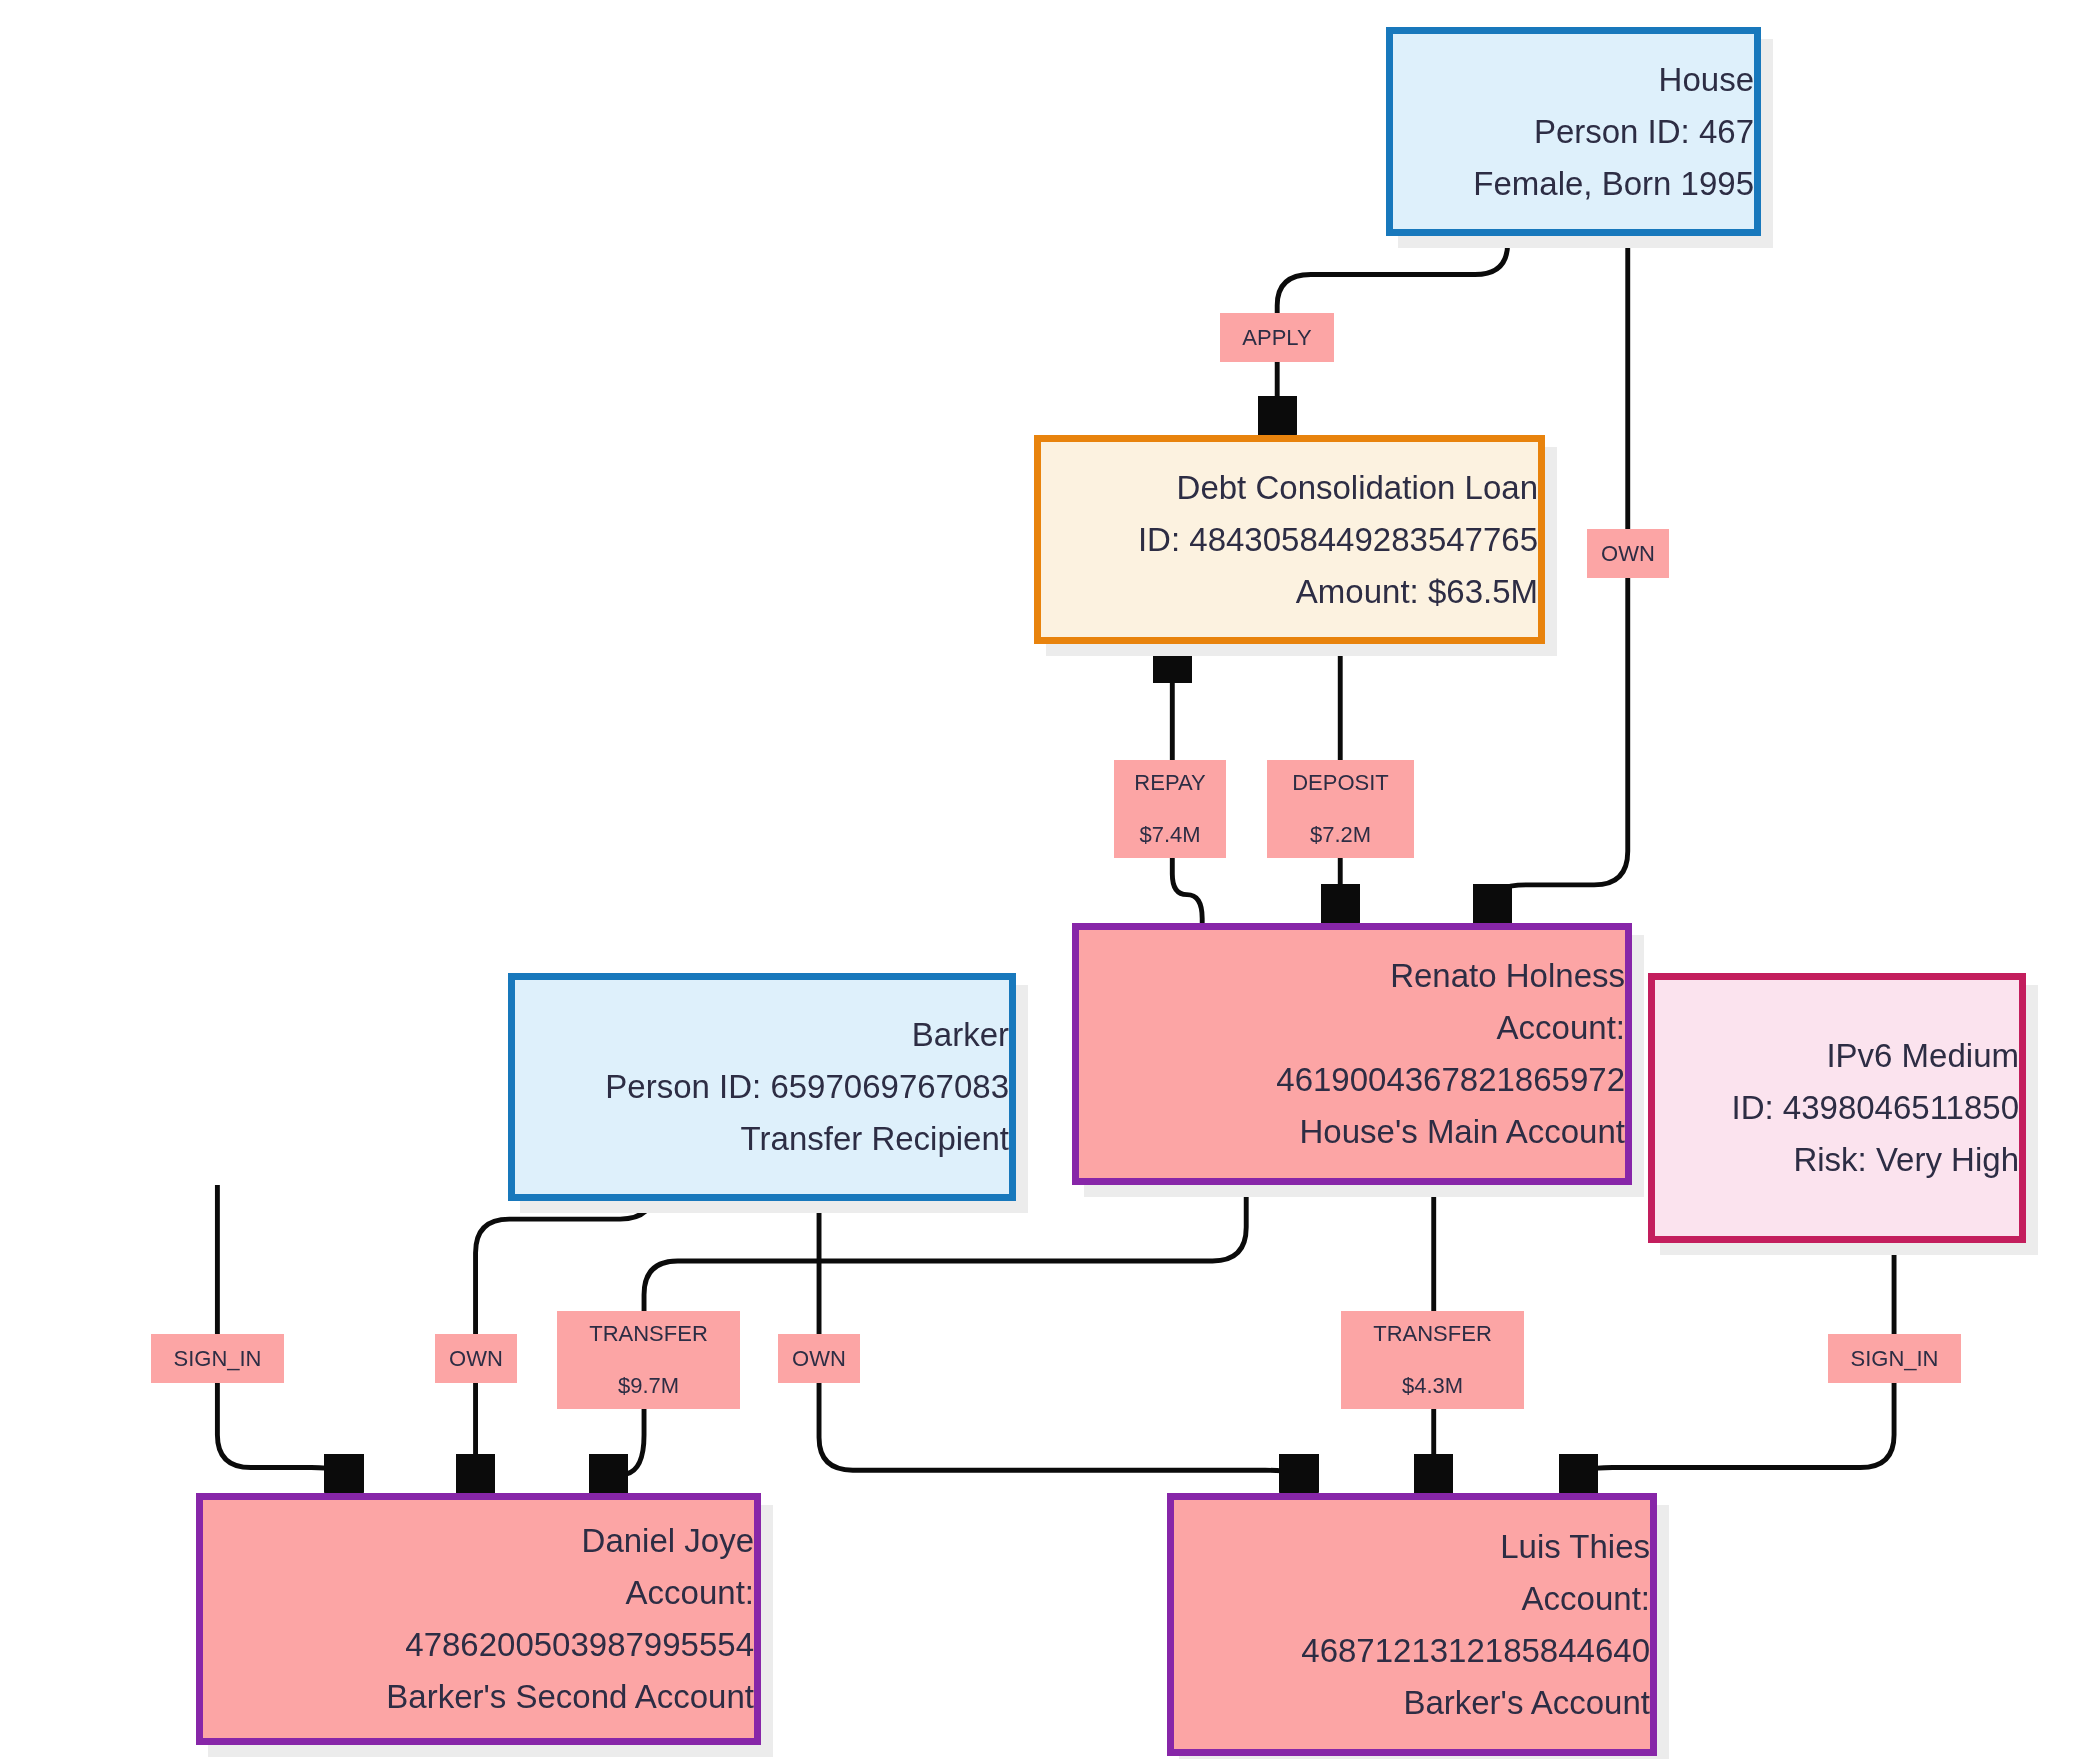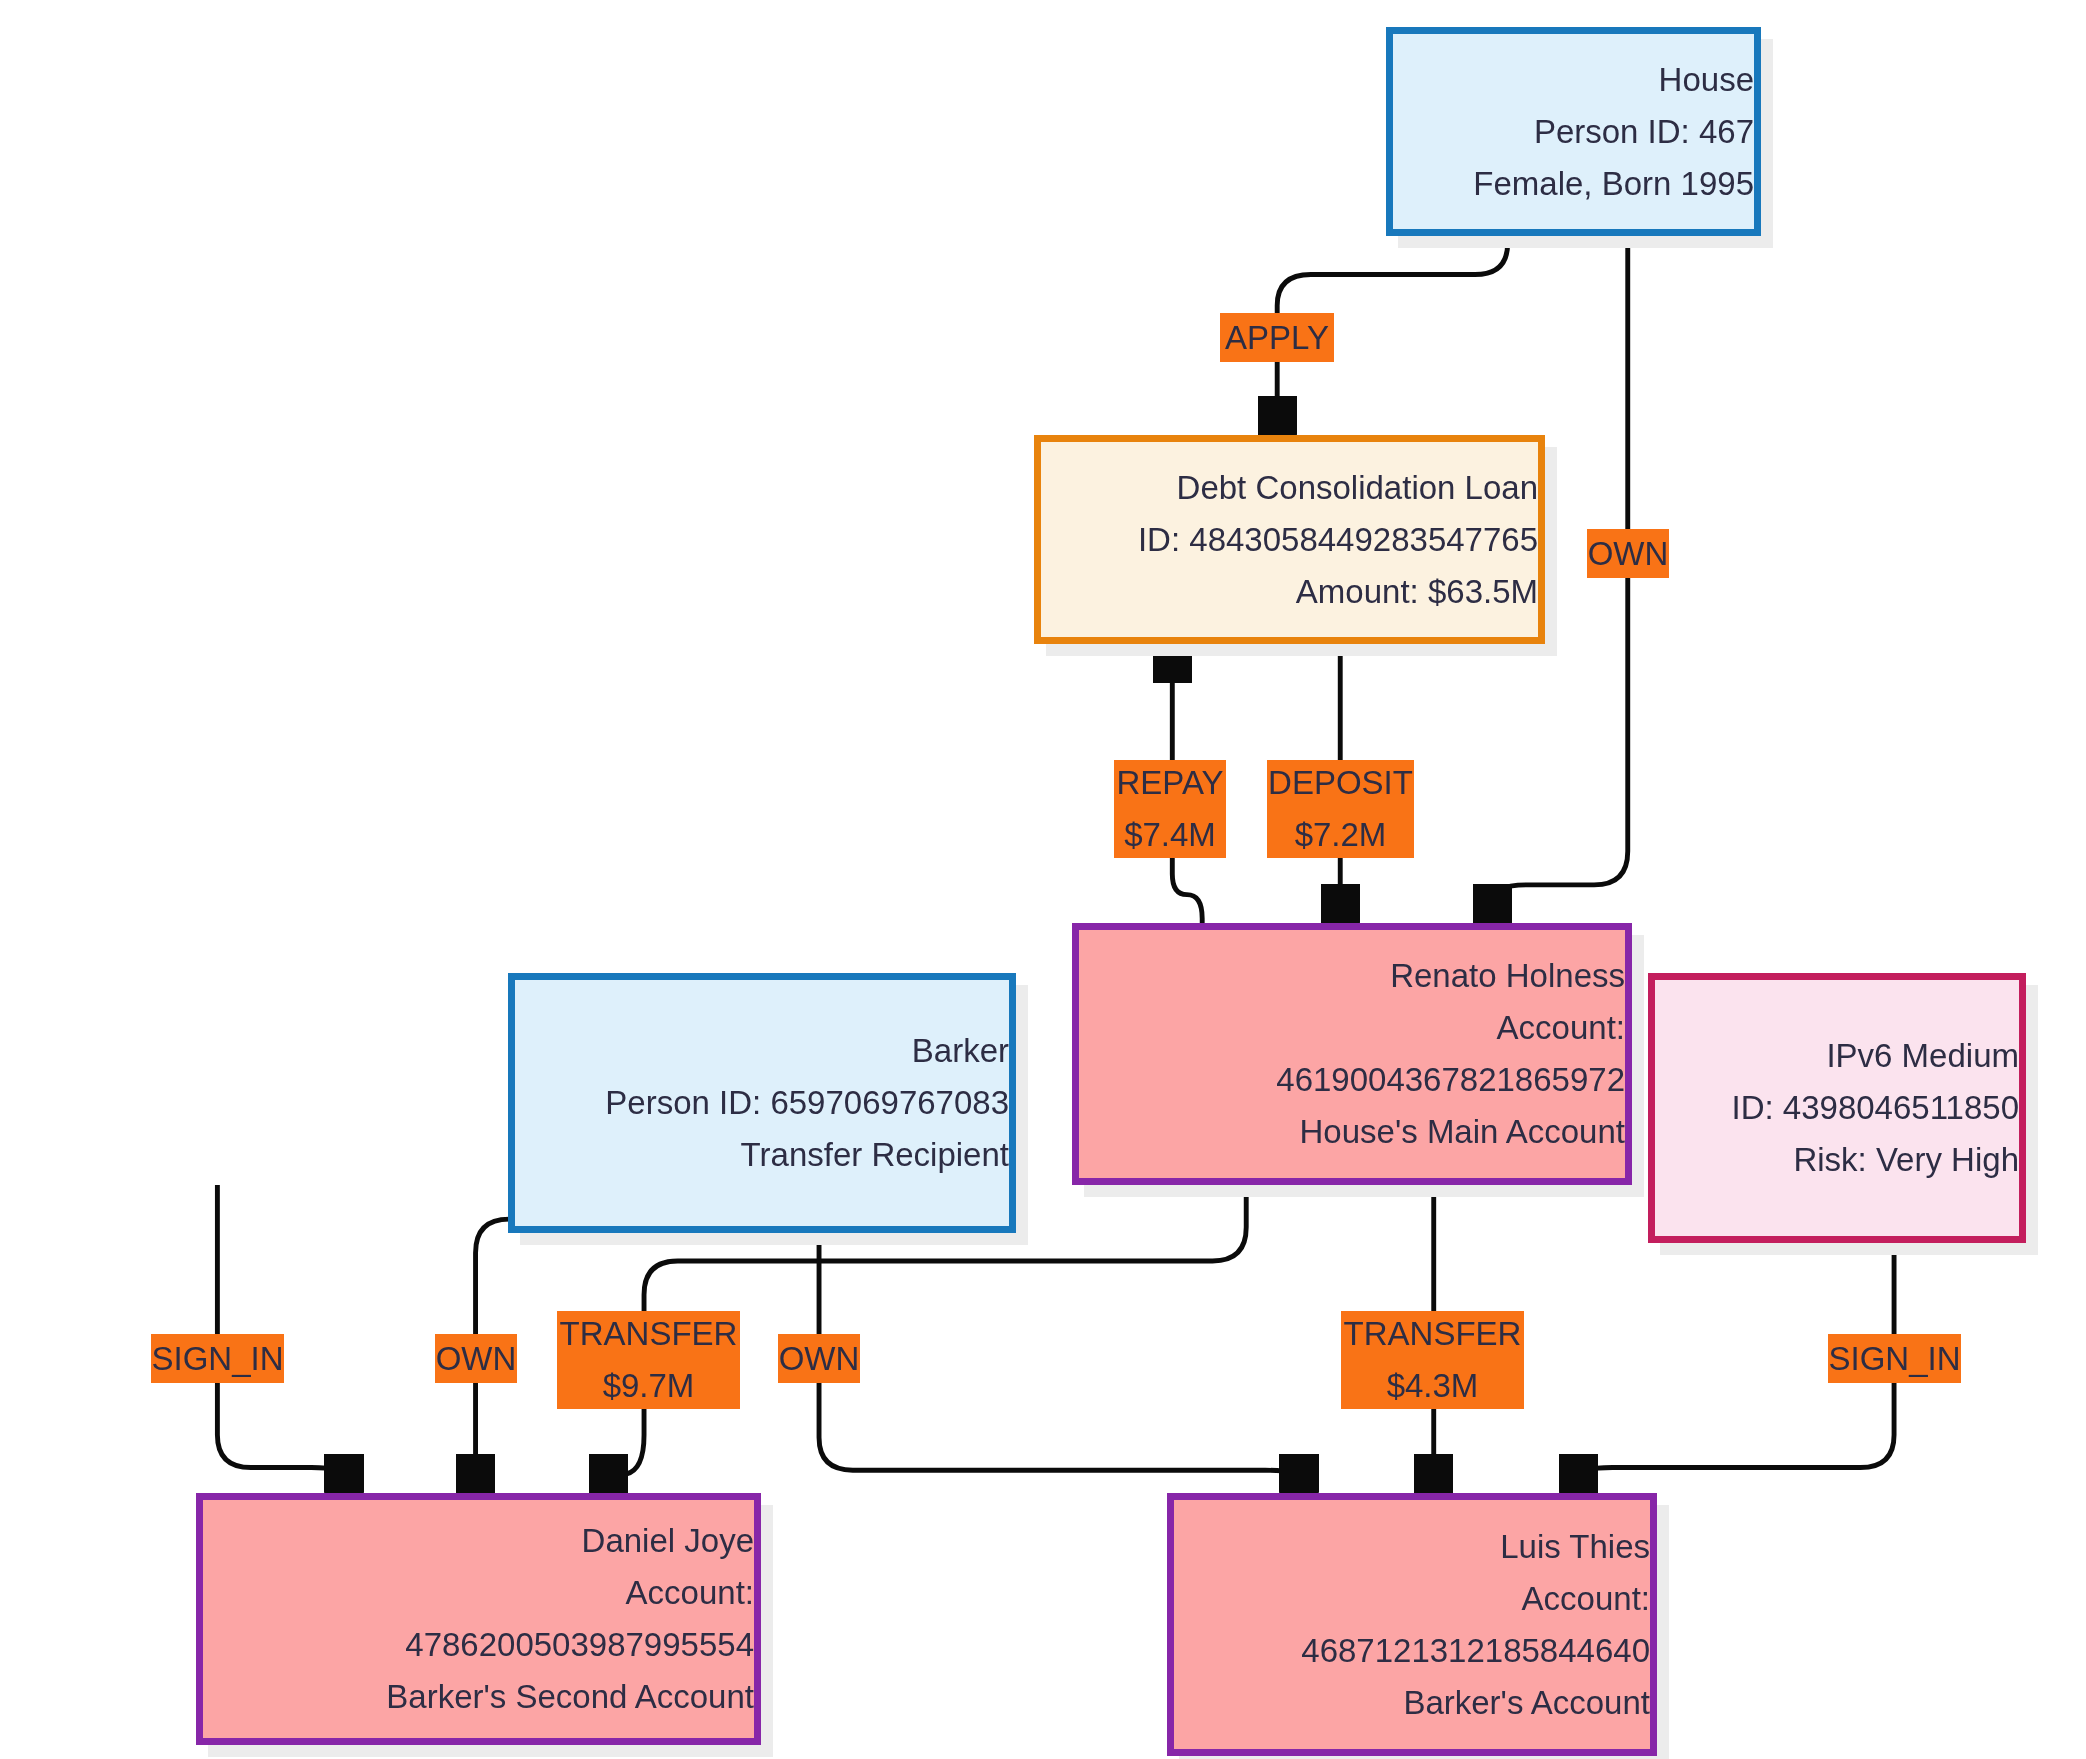--- a/index.html
+++ b/index.html
@@ -9,23 +9,23 @@
   svg.edges{position:absolute;left:0;top:0;z-index:1;}
   svg.edges path{fill:none;stroke:#0b0b0b;stroke-width:9px;}
   .node{position:absolute;z-index:2;display:flex;flex-direction:column;
         justify-content:center;align-items:flex-end;text-align:center;
         font-size:33px;line-height:52px;border-style:solid;border-width:7px;
         box-shadow:12px 12px 0 0 #ececec;box-sizing:border-box;}
   .node.person{border-color:#1878bc;background:#def0fb;}
   .node.loan{border-color:#e8830d;background:#fcf2e0;}
   .node.account{border-color:#8726a8;background:#fca5a5;}
   .node.medium{border-color:#c31e5d;background:#fbe3ee;}
-  .elabel{position:absolute;z-index:3;background:#f97316;display:flex;
+  .elabel{position:absolute;z-index:3;background:#fca5a5;display:flex;
           flex-direction:column;justify-content:center;align-items:center;
-          text-align:center;font-size:33px;line-height:52px;box-sizing:border-box;}
+          text-align:center;font-size:22px;line-height:52px;box-sizing:border-box;}
   .nline,.lline{white-space:nowrap;}
 </style>
 </head>
 <body>
 
 <div id="canvas">
 
   <svg class="edges" width="2087" height="1760" viewBox="0 0 3840 3238">
     <defs>
       <marker id="arr" viewBox="0 0 10 10" refX="7" refY="5" markerWidth="8" markerHeight="8" orient="auto-start-reverse">
@@ -57,21 +57,21 @@
   </div>
 
   <div class="node account" style="left:1072px;top:923px;width:560px;height:262px">
     <div class="nline">Renato Holness</div>
     <div class="nline">Account:</div>
     <div class="nline">4619004367821865972</div>
     <div class="nline">House's Main Account</div>
   </div>
 
 
-  <div class="node person" style="left:508px;top:973px;width:508px;height:260px">
+  <div class="node person" style="left:508px;top:973px;width:508px;height:228px">
     <div class="nline">Barker</div>
     <div class="nline">Person ID: 6597069767083</div>
     <div class="nline">Transfer Recipient</div>
   </div>
 
   <div class="node medium" style="left:1648px;top:973px;width:378px;height:270px">
     <div class="nline">IPv6 Medium</div>
     <div class="nline">ID: 4398046511850</div>
     <div class="nline">Risk: Very High</div>
   </div>

